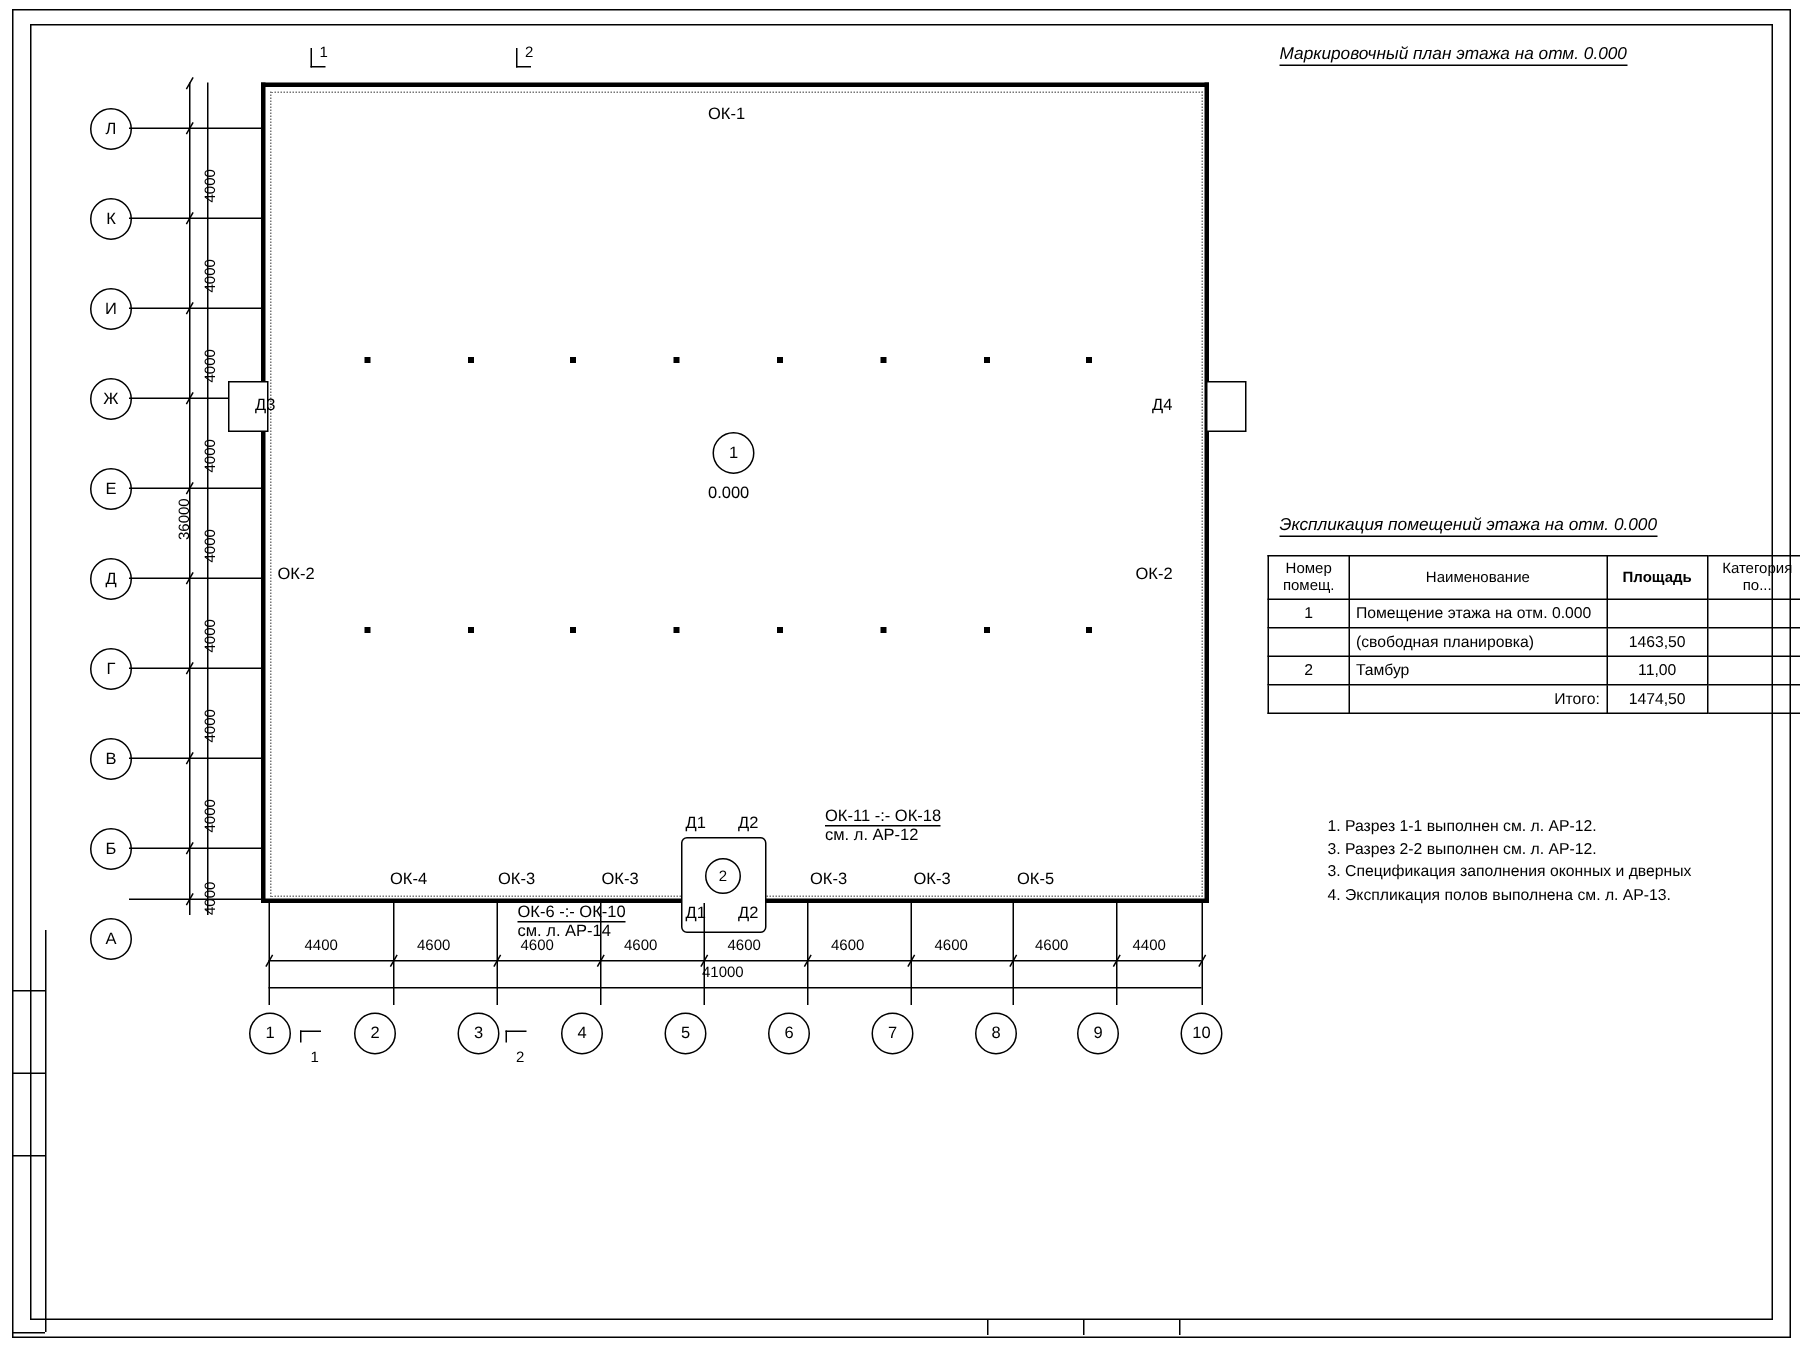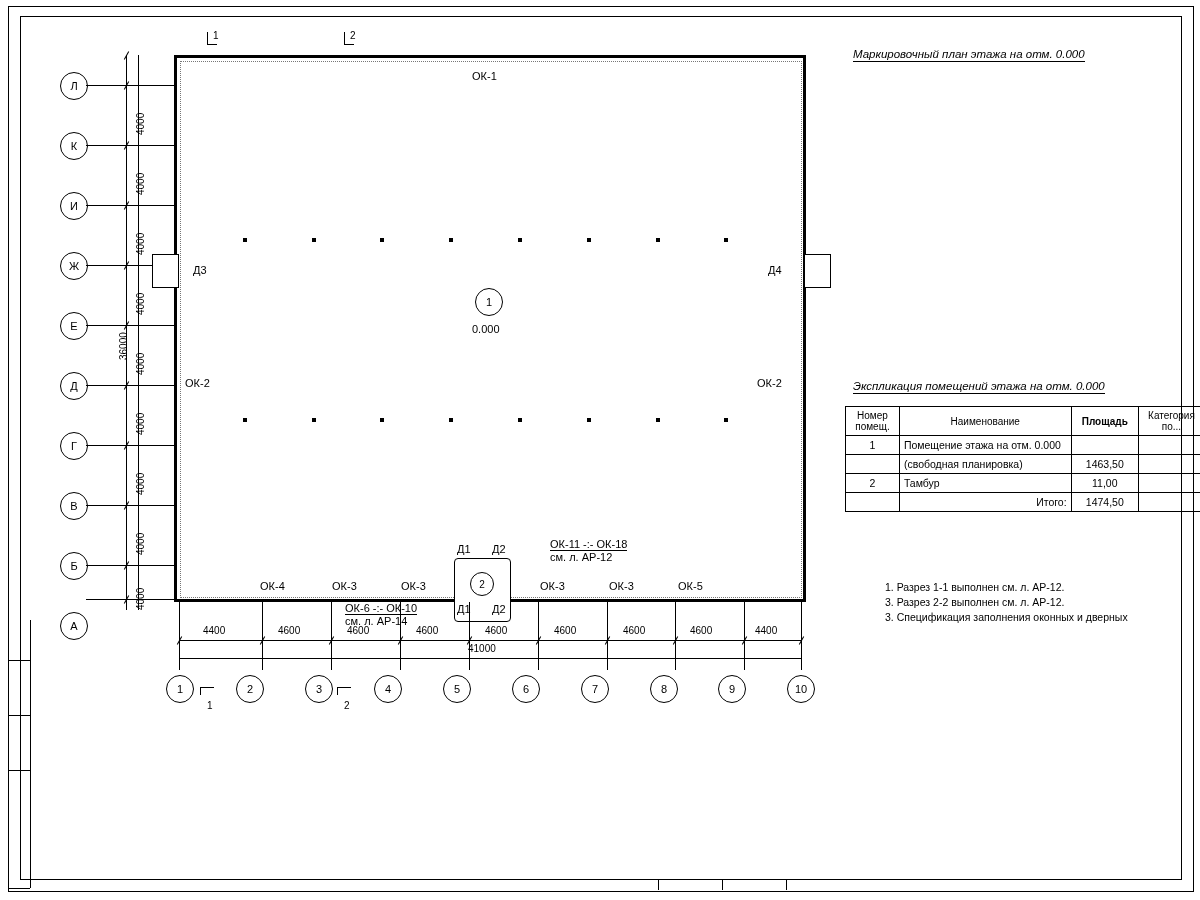--- a/index.html
+++ b/index.html
@@ -44,21 +44,21 @@
   .col-dot{position:absolute;width:4px;height:4px;background:#000;}
 
   .door-box{position:absolute;border:1px solid #000;background:#fff;}
 
   .sec-mark{position:absolute;font-size:10px;}
   .sec-arrow{position:absolute;width:1px;height:9px;background:#000;}
   .sec-arrow-h{position:absolute;width:9px;height:1px;background:#000;}
 
   
   .right{position:absolute;left:845px;top:30px;width:345px;}
-  .rtitle{font-style:italic;font-size:11.5px;border-bottom:1px solid #000;display:inline-block;padding-bottom:1px;margin-top:18px;}
+  .rtitle{font-style:italic;font-size:11.5px;border-bottom:1px solid #000;display:inline-block;padding-bottom:1px;}
 
   table.expl{border-collapse:collapse;font-size:10.5px;width:360px;}
   table.expl td,table.expl th{border:1px solid #000;padding:3px 4px;font-weight:normal;}
   table.expl th{text-align:center;font-size:10px;line-height:1.1;}
   .c{text-align:center;}
   .r{text-align:right;}
 
   .notes{font-size:10.5px;line-height:1.45;}
   .notes div{white-space:nowrap;}
   .notes .ind{padding-left:11px;}
@@ -150,21 +150,21 @@
     <div class="col-dot" style="left:203px;top:388px;"></div>
     <div class="col-dot" style="left:272px;top:388px;"></div>
     <div class="col-dot" style="left:340px;top:388px;"></div>
     <div class="col-dot" style="left:409px;top:388px;"></div>
     <div class="col-dot" style="left:478px;top:388px;"></div>
     <div class="col-dot" style="left:547px;top:388px;"></div>
     <div class="col-dot" style="left:616px;top:388px;"></div>
     <div class="col-dot" style="left:684px;top:388px;"></div>
 
     <div class="door-box" style="left:112px;top:224px;width:25px;height:32px;"></div>
-    <div class="label" style="left:153px;top:234px;">Д3</div>
+    <div class="label" style="left:130px;top:234px;">Д3</div>
     <div class="door-box" style="left:764px;top:224px;width:25px;height:32px;"></div>
     <div class="label" style="left:728px;top:234px;">Д4</div>
 
     <div class="label" style="left:432px;top:40px;">ОК-1</div>
     <div class="label" style="left:145px;top:347px;">ОК-2</div>
     <div class="label" style="left:717px;top:347px;">ОК-2</div>
 
     <div class="label" style="left:220px;top:550px;">ОК-4</div>
     <div class="label" style="left:292px;top:550px;">ОК-3</div>
     <div class="label" style="left:361px;top:550px;">ОК-3</div>
@@ -290,16 +290,17 @@
         <td class="c">1474,50</td>
         <td></td>
       </tr>
     </tbody>
       </table>
 
     <div class="notes" style="margin-top:68px;margin-left:40px;">
       <div>1. Разрез 1-1 выполнен см. л. АР-12.</div>
       <div>3. Разрез 2-2 выполнен см. л. АР-12.</div>
       <div>3. Спецификация заполнения оконных и дверных</div>
+      <div>4. Экспликация полов выполнена см. л. АР-13.</div>
     </div>
   </div>
 
 </div>
 
 </body></html>

